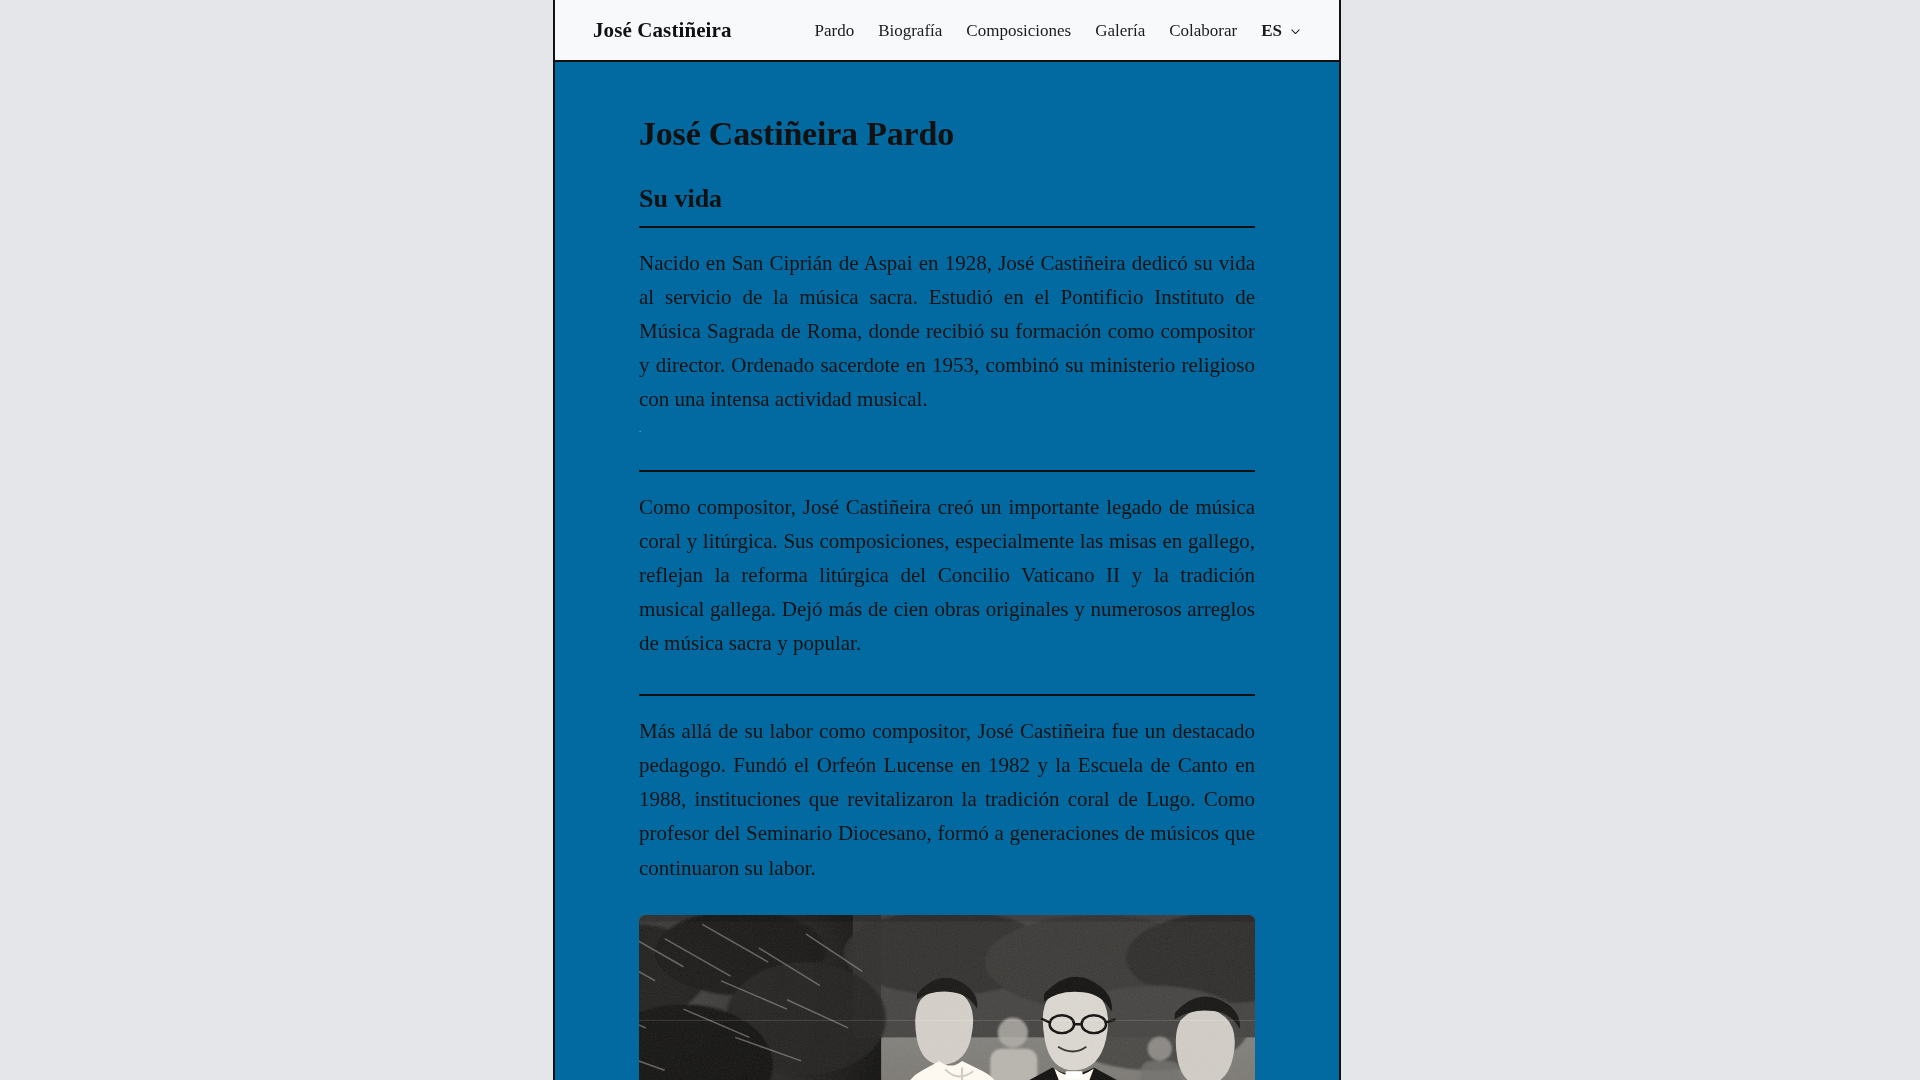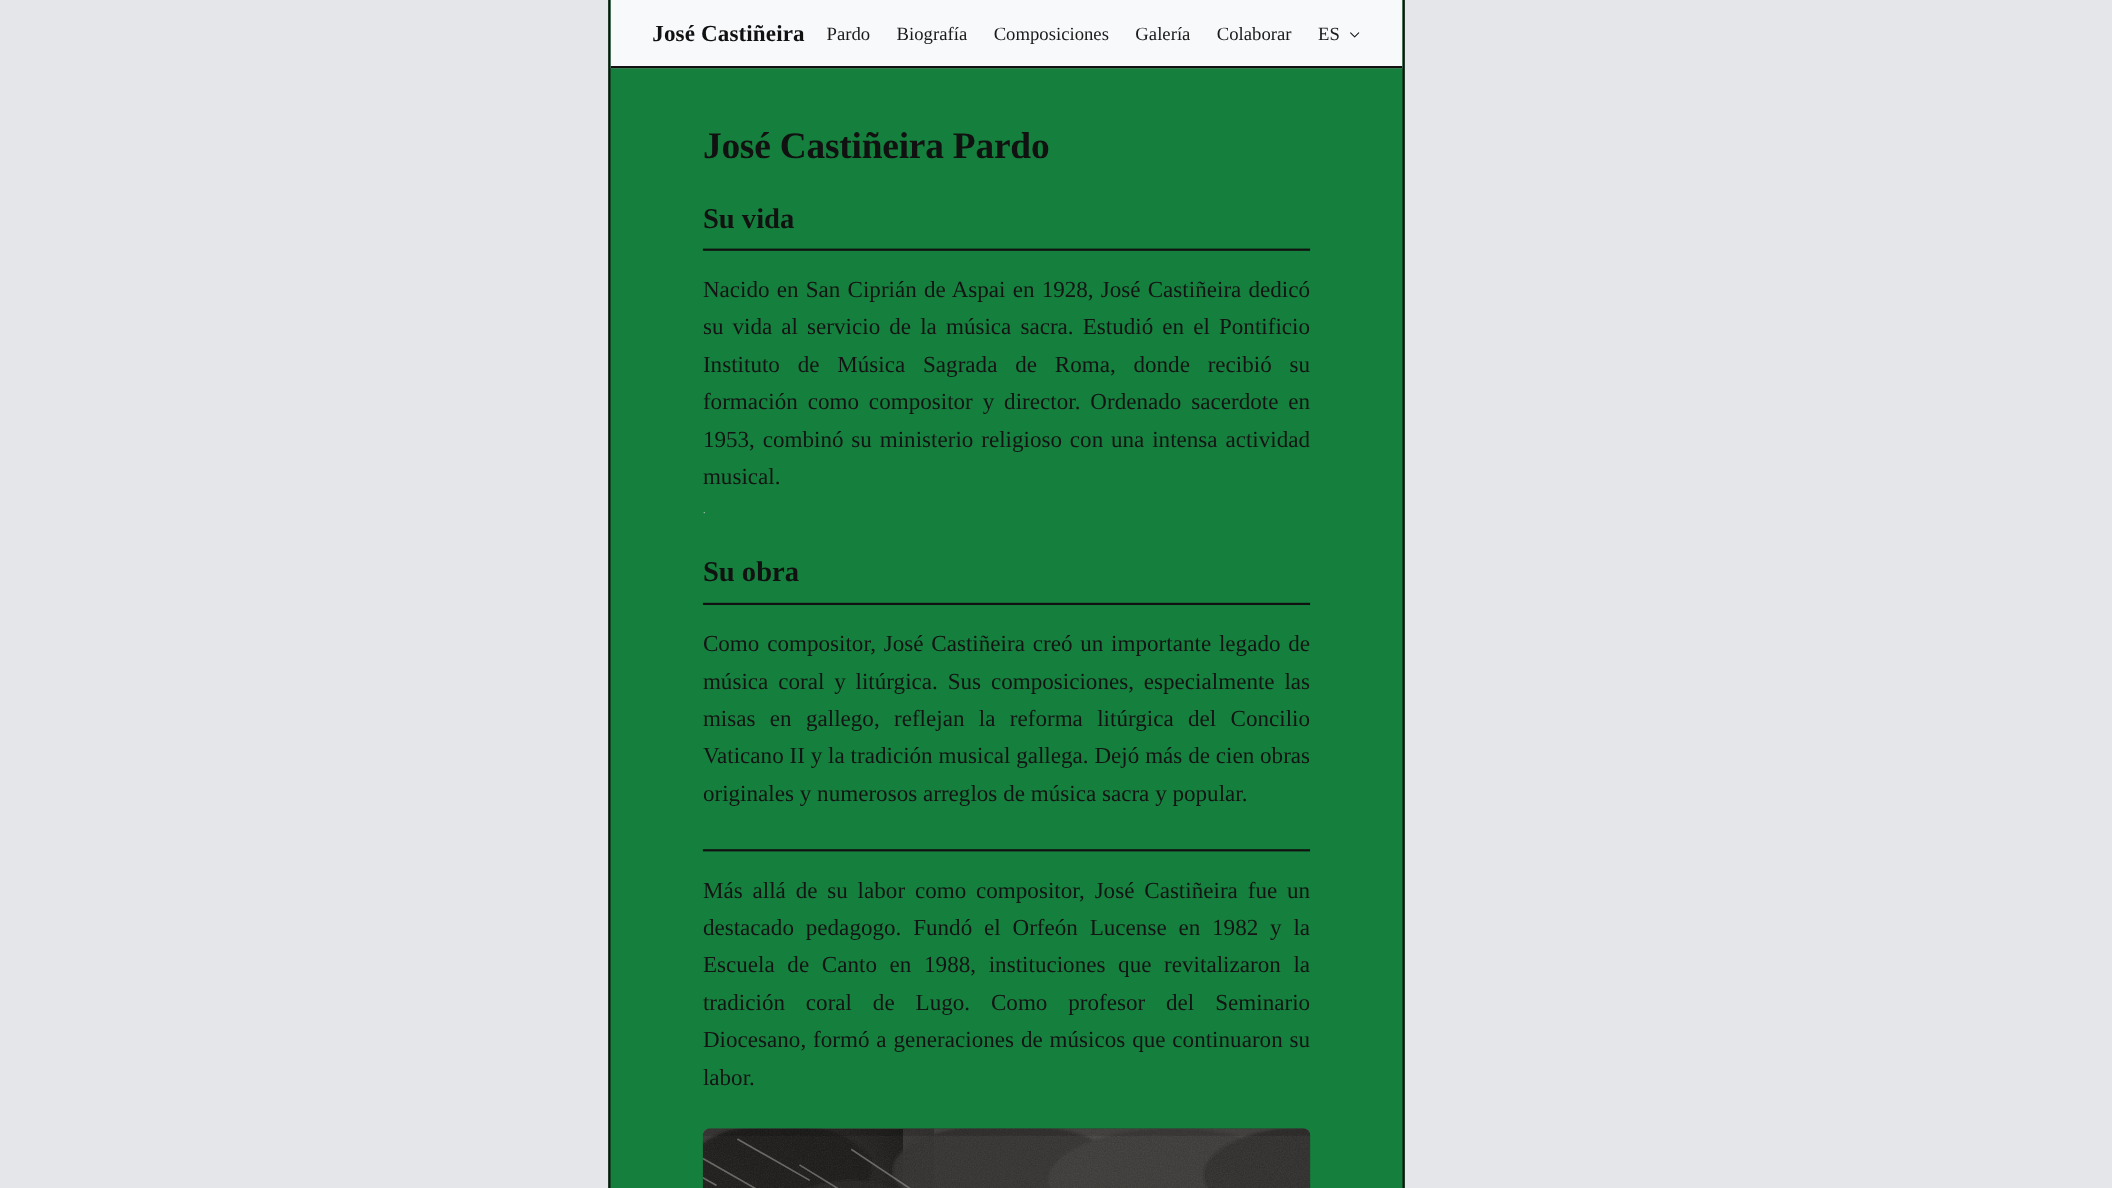--- a/index.html
+++ b/index.html
@@ -21,23 +21,23 @@
     position: relative;
     width: 1920px;
     height: 1080px;
     background: #e4e6e9;
   }
 
   .page-container {
     position: absolute;
     left: 553px;
     top: 0;
-    width: 724px;
+    width: 788px;
     height: 1080px;
-    background: #15803d;
+    background: #0369a1;
     border-left: 2px solid #111111;
     border-right: 2px solid #111111;
     box-sizing: border-box;
     overflow: hidden;
   }
 
   
   .site-header {
     height: 62px;
     background: #f8f9fb;
@@ -73,20 +73,21 @@
     cursor: pointer;
     text-decoration: none;
     line-height: 1;
   }
 
   .lang-switch {
     display: flex;
     align-items: center;
     gap: 8px;
     cursor: pointer;
+    font-weight: bold;
   }
   .lang-switch .lang-label {
     font-family: "Liberation Serif", "DejaVu Serif", serif;
     font-size: 17px;
     color: #1b1b1b;
     line-height: 1;
   }
   .chevron {
     display: inline-block;
     width: 11px;
@@ -201,21 +202,20 @@
       <section class="section">
         <h2 class="section-heading">Su vida</h2>
         <hr class="rule">
         <p class="body-text">Nacido en San Ciprián de Aspai en 1928, José Castiñeira dedicó su vida al servicio de la música sacra. Estudió en el Pontificio Instituto de Música Sagrada de Roma, donde recibió su formación como compositor y director. Ordenado sacerdote en 1953, combinó su ministerio religioso con una intensa actividad musical.</p>
         <div class="spacer-dot">.</div>
       </section>
 
       <div class="gap-md"></div>
 
       <section class="section">
-        <h2 class="section-heading">Su obra</h2>
         <hr class="rule">
         <p class="body-text">Como compositor, José Castiñeira creó un importante legado de música coral y litúrgica. Sus composiciones, especialmente las misas en gallego, reflejan la reforma litúrgica del Concilio Vaticano II y la tradición musical gallega. Dejó más de cien obras originales y numerosos arreglos de música sacra y popular.</p>
       </section>
 
       <div class="gap-lg"></div>
 
       <section class="section">
         <hr class="rule">
         <p class="body-text">Más allá de su labor como compositor, José Castiñeira fue un destacado pedagogo. Fundó el Orfeón Lucense en 1982 y la Escuela de Canto en 1988, instituciones que revitalizaron la tradición coral de Lugo. Como profesor del Seminario Diocesano, formó a generaciones de músicos que continuaron su labor.</p>
       </section>

